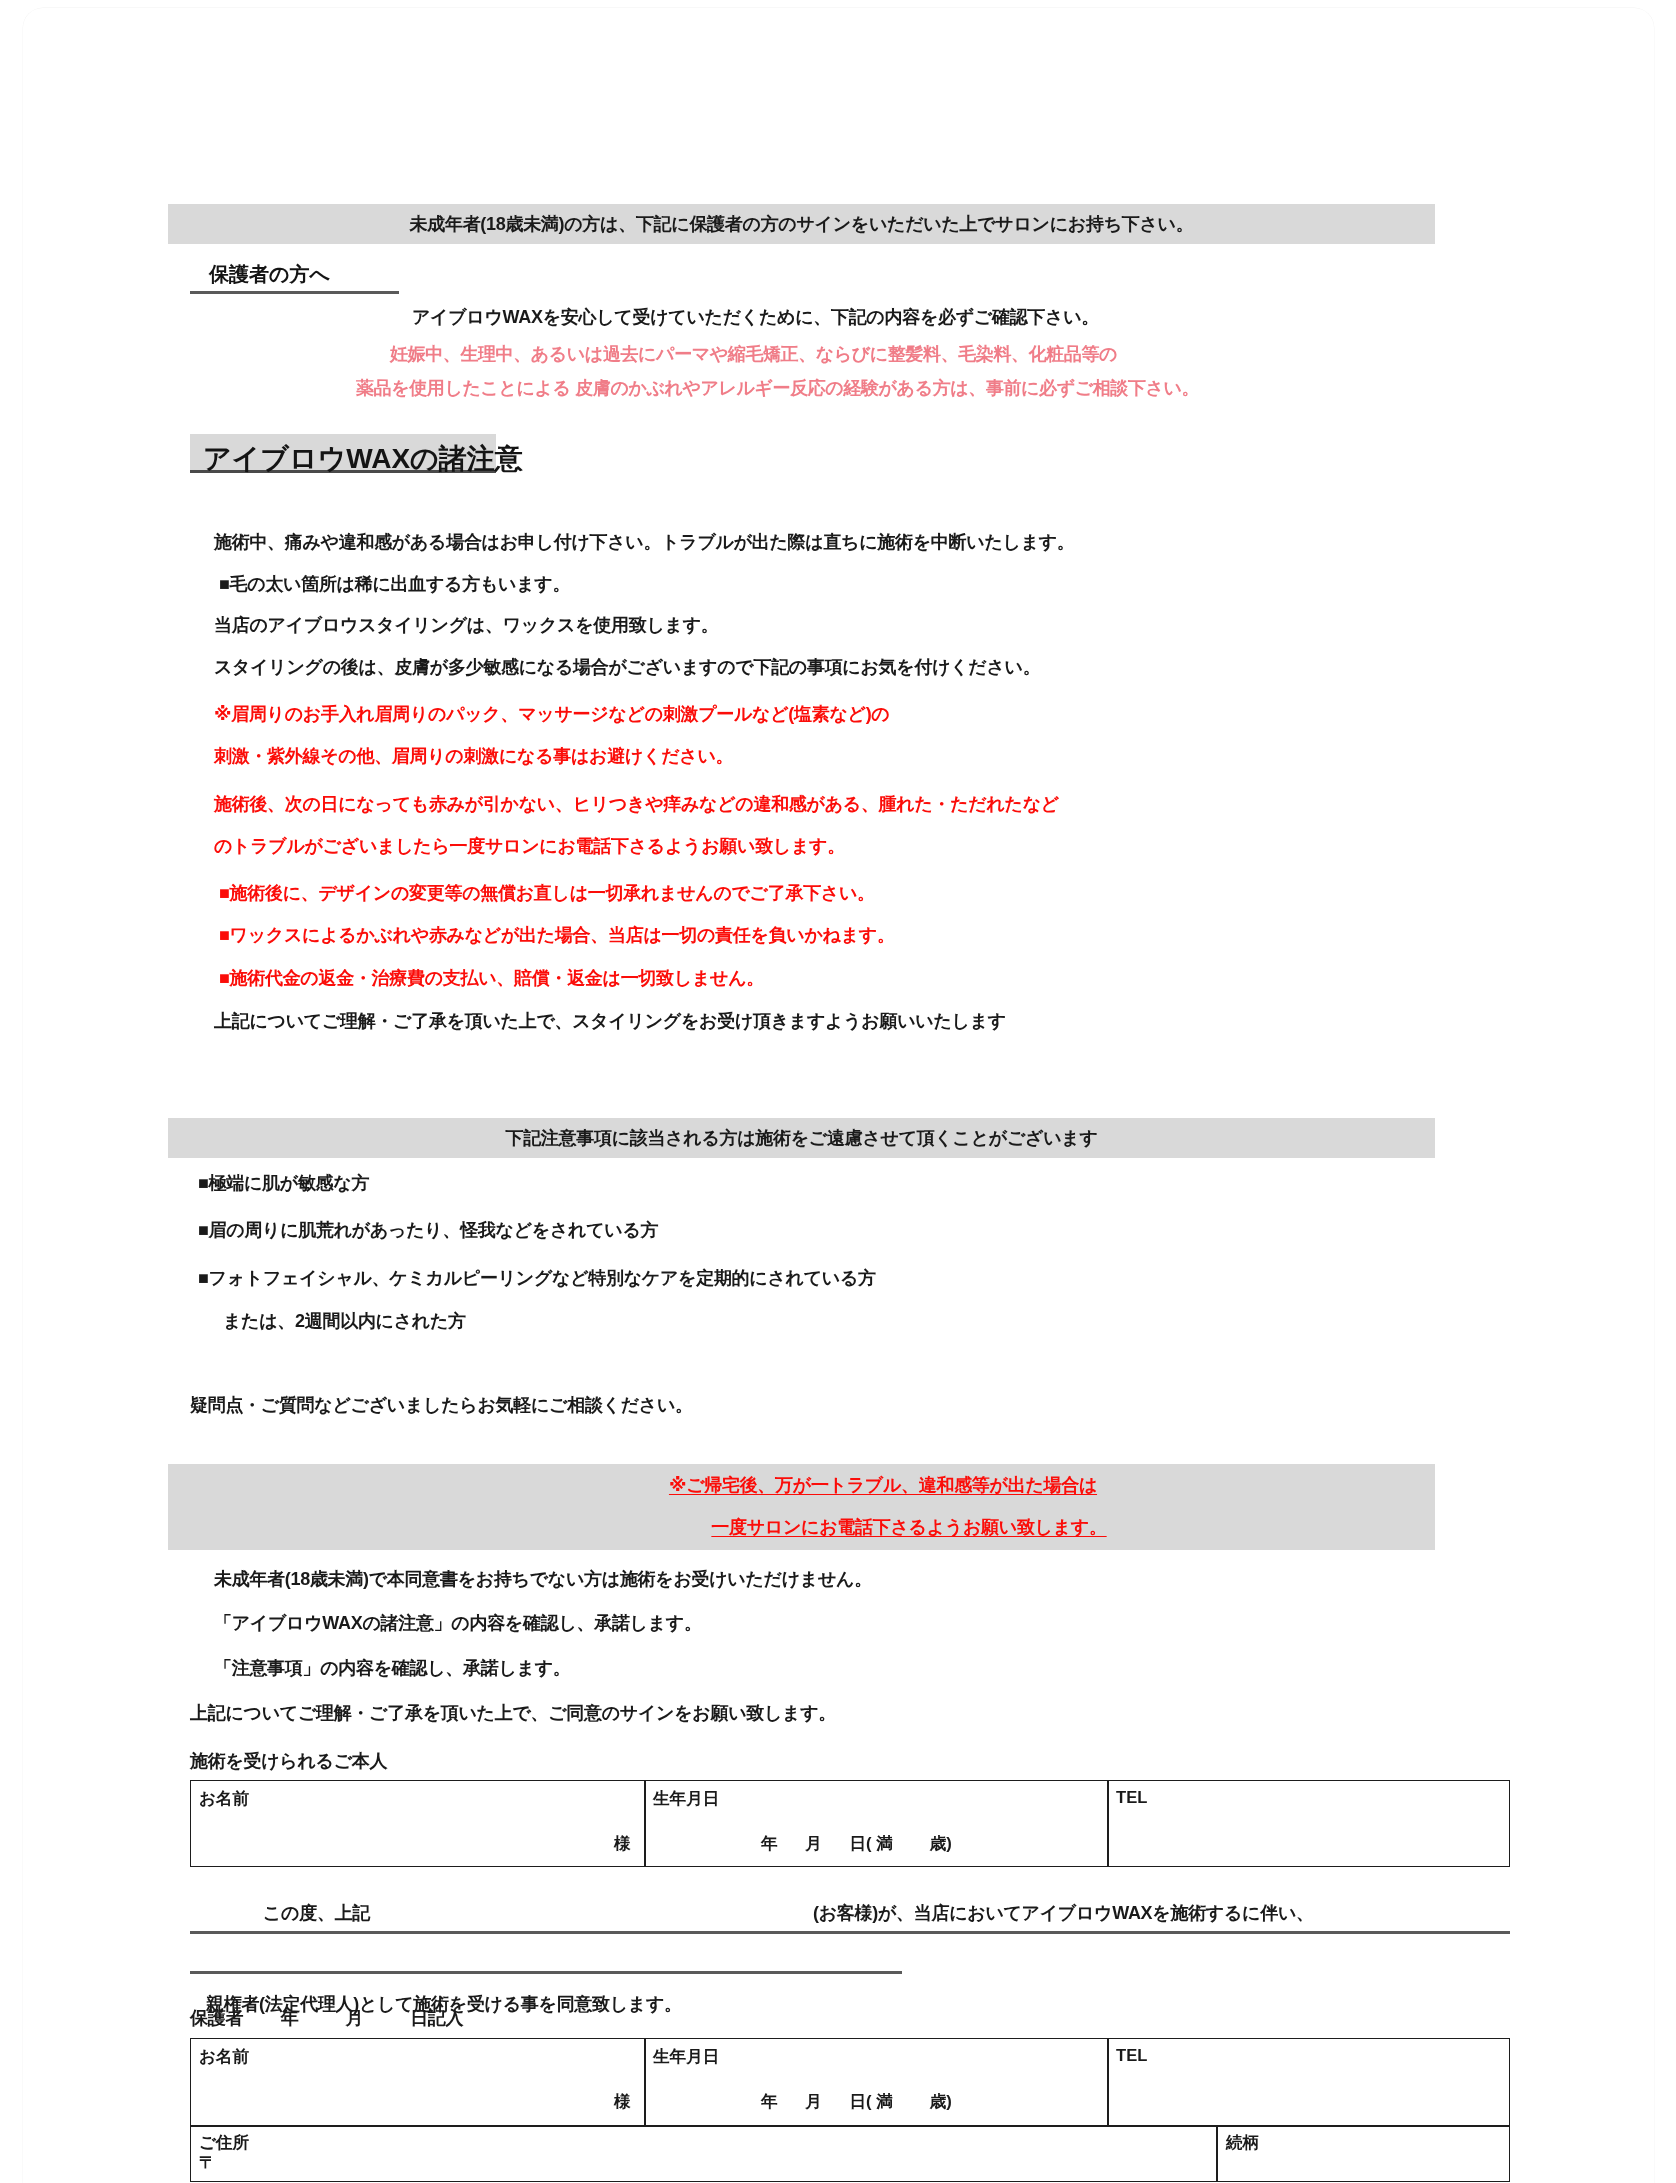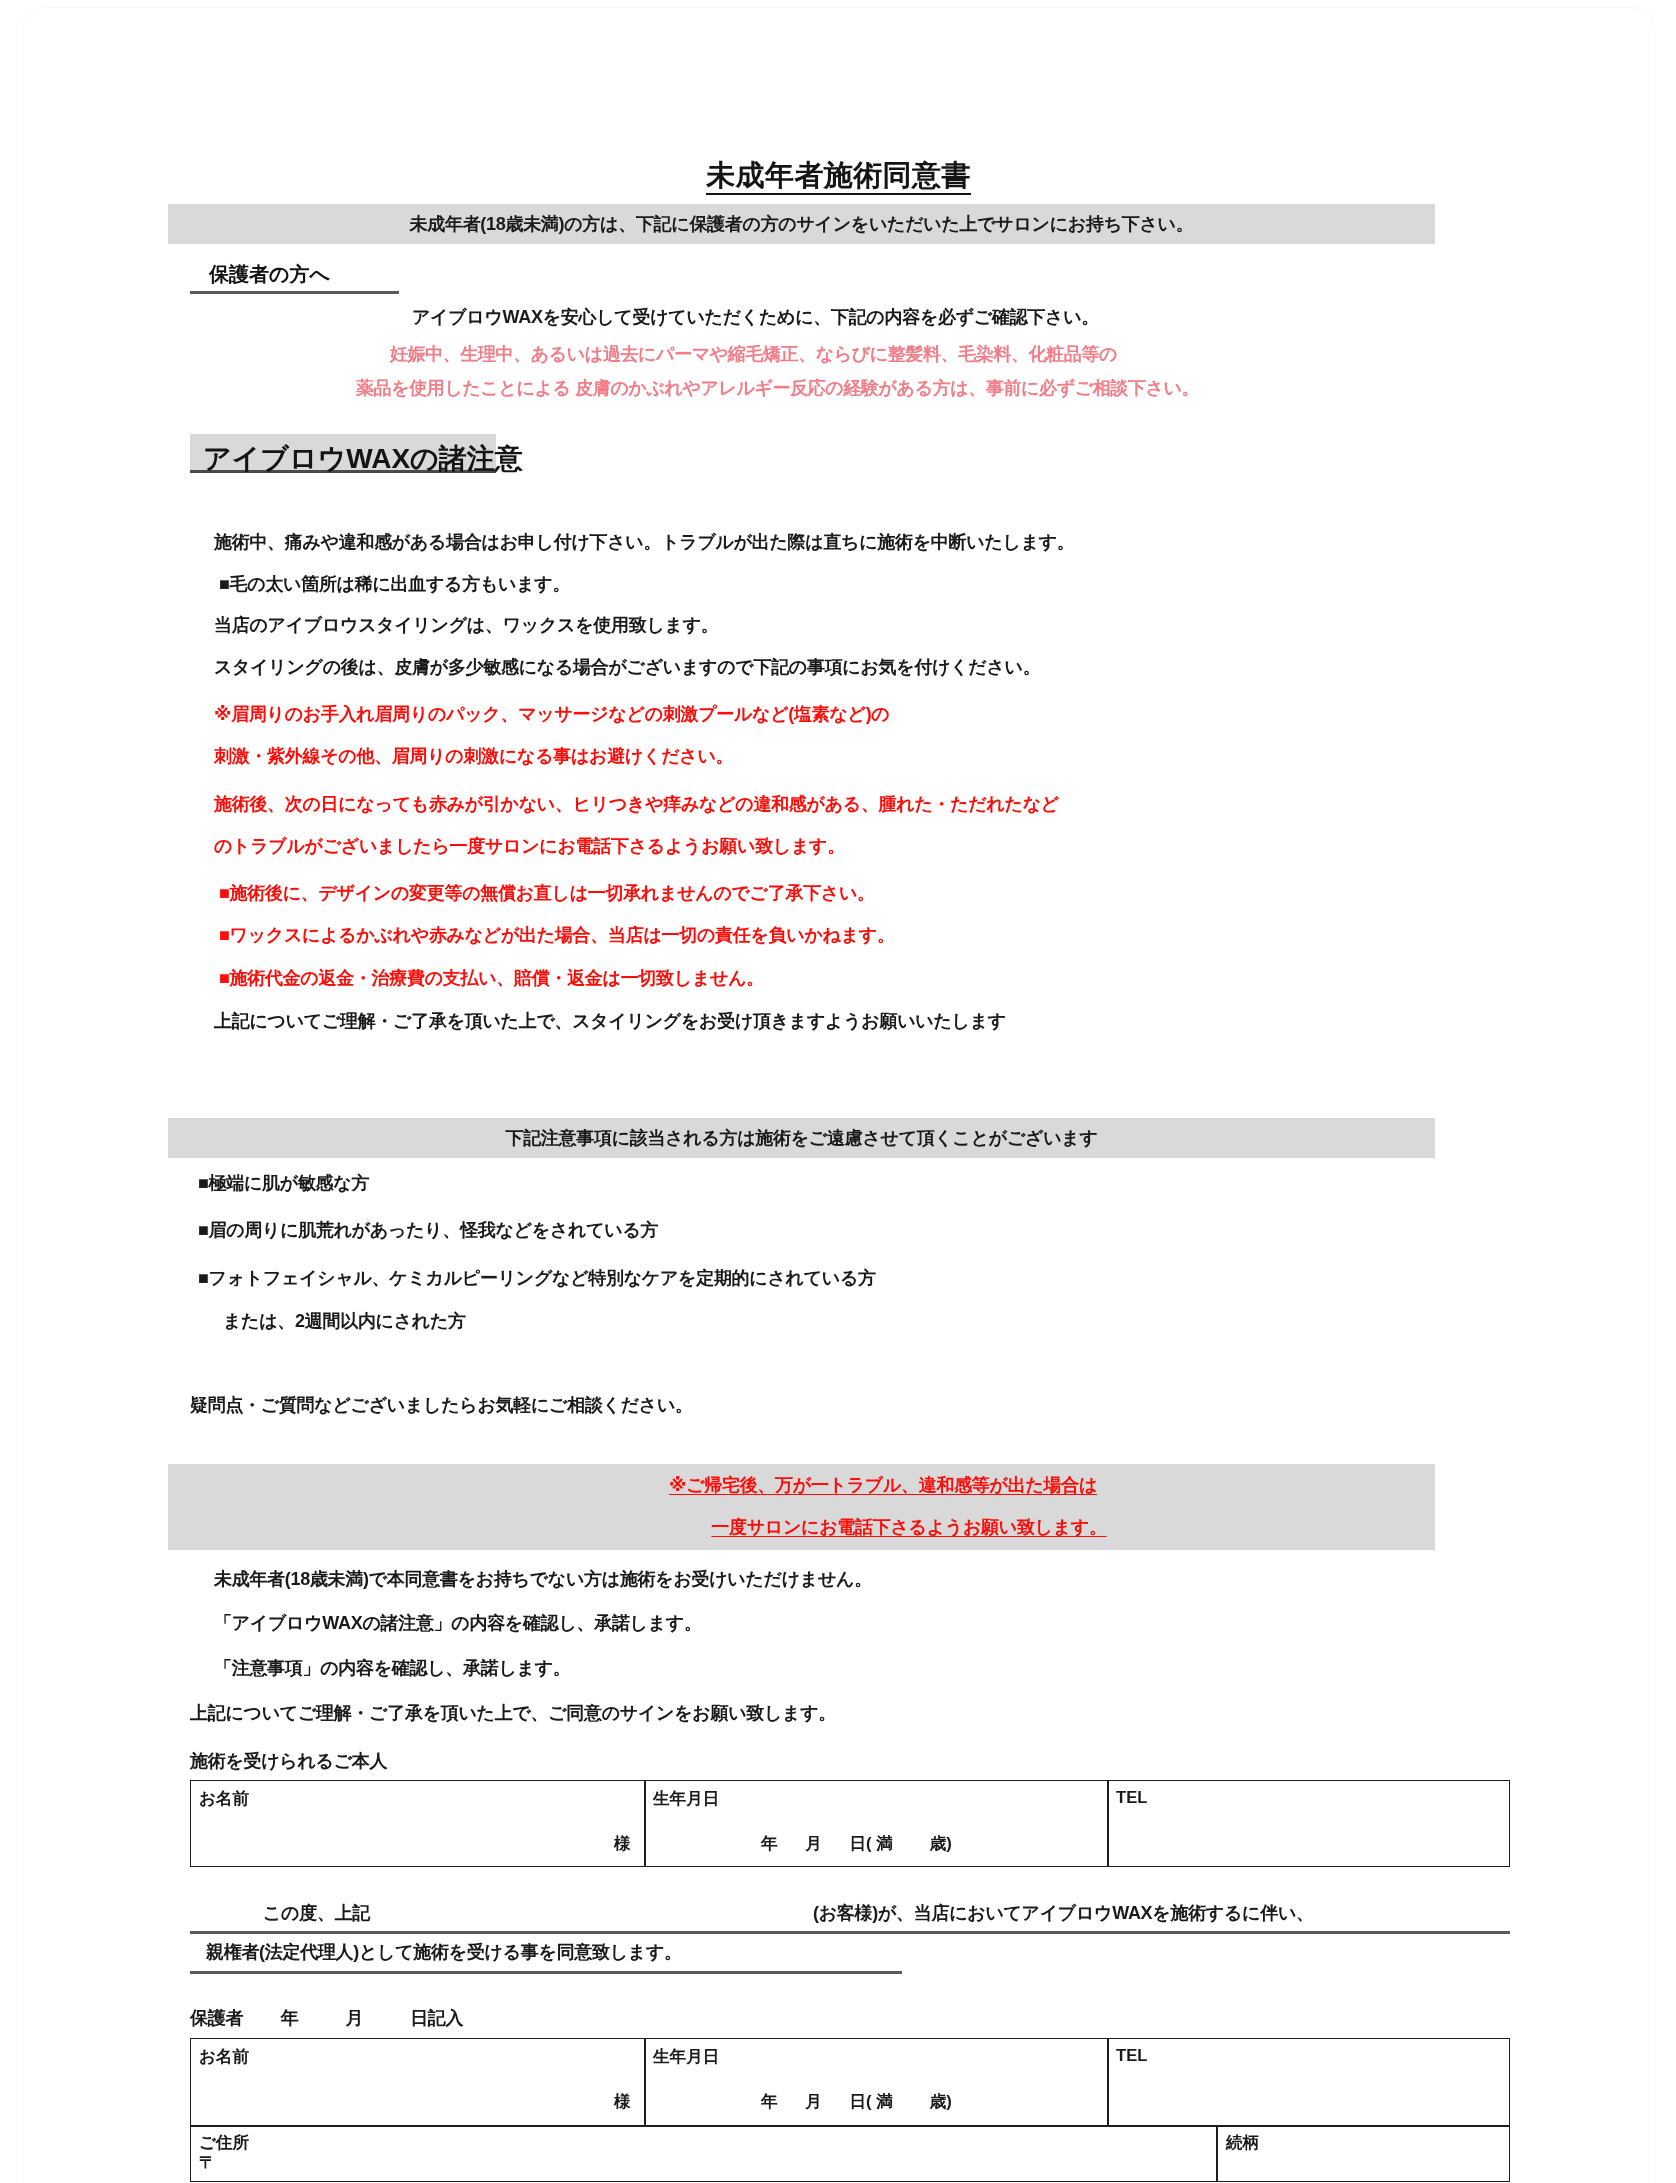--- a/index.html
+++ b/index.html
@@ -158,21 +158,20 @@
     height: 3.1px;
     background: #5a5a5a;
   }
 </style>
 </head>
 <body>
 
 <div id="page">
   <div class="sheet">
 
-    <div class="t" id="doc-title"><span>未成年者施術同意書</span></div>
 
     <div class="band" id="band-top"></div>
     <div class="t line center" style="left:145px; top:204px; width:1267px;">未成年者(18歳未満)の方は、下記に保護者の方のサインをいただいた上でサロンにお持ち下さい。</div>
 
     <div id="head-guardian">保護者の方へ</div>
     <div id="rule-guardian"></div>
 
     <div class="t line" style="left:389px; top:297px;">アイブロウWAXを安心して受けていただくために、下記の内容を必ずご確認下さい。</div>
     <div class="t line pinkline" style="left:367px; top:334px;">妊娠中、生理中、あるいは過去にパーマや縮毛矯正、ならびに整髪料、毛染料、化粧品等の</div>
     <div class="t line pinkline" style="left:333px; top:368px;">薬品を使用したことによる 皮膚のかぶれやアレルギー反応の経験がある方は、事前に必ずご相談下さい。</div>
@@ -225,21 +224,21 @@
       <div class="cell" style="left:462px; top:7px;">生年月日</div>
       <div class="cell" style="left:570px; top:52px;">年      月      日( 満        歳)</div>
 
       <div class="cell" style="left:925px; top:7px;">TEL</div>
     </div>
 
     <div class="t line" style="left:240px; top:1893px;">この度、上記</div>
     <div class="t line" style="left:790px; top:1893px;">(お客様)が、当店においてアイブロウWAXを施術するに伴い、</div>
     <div class="sigrule" style="left:167px; top:1923px; width:1320px;"></div>
 
-    <div class="t line" style="left:183px; top:1932px;text-align:center;">親権者(法定代理人)として施術を受ける事を同意致します。</div>
+    <div class="t line" style="left:183px; top:1984px;text-align:center;">親権者(法定代理人)として施術を受ける事を同意致します。</div>
     <div class="sigrule" style="left:167px; top:1963px; width:712px;"></div>
 
     <div class="t line" style="left:167px; top:1998px;">保護者        年          月          日記入</div>
 
     <div class="tbl" id="tbl-guardian" style="left:167px; top:2030px; width:1320px; height:144px;">
       <div class="vline" style="left:453px; top:0; height:87px;"></div>
       <div class="vline" style="left:916px; top:0; height:87px;"></div>
       <div class="hline" style="top:86px;"></div>
       <div class="vline" style="left:1025px; top:86px; height:56px;"></div>
 

